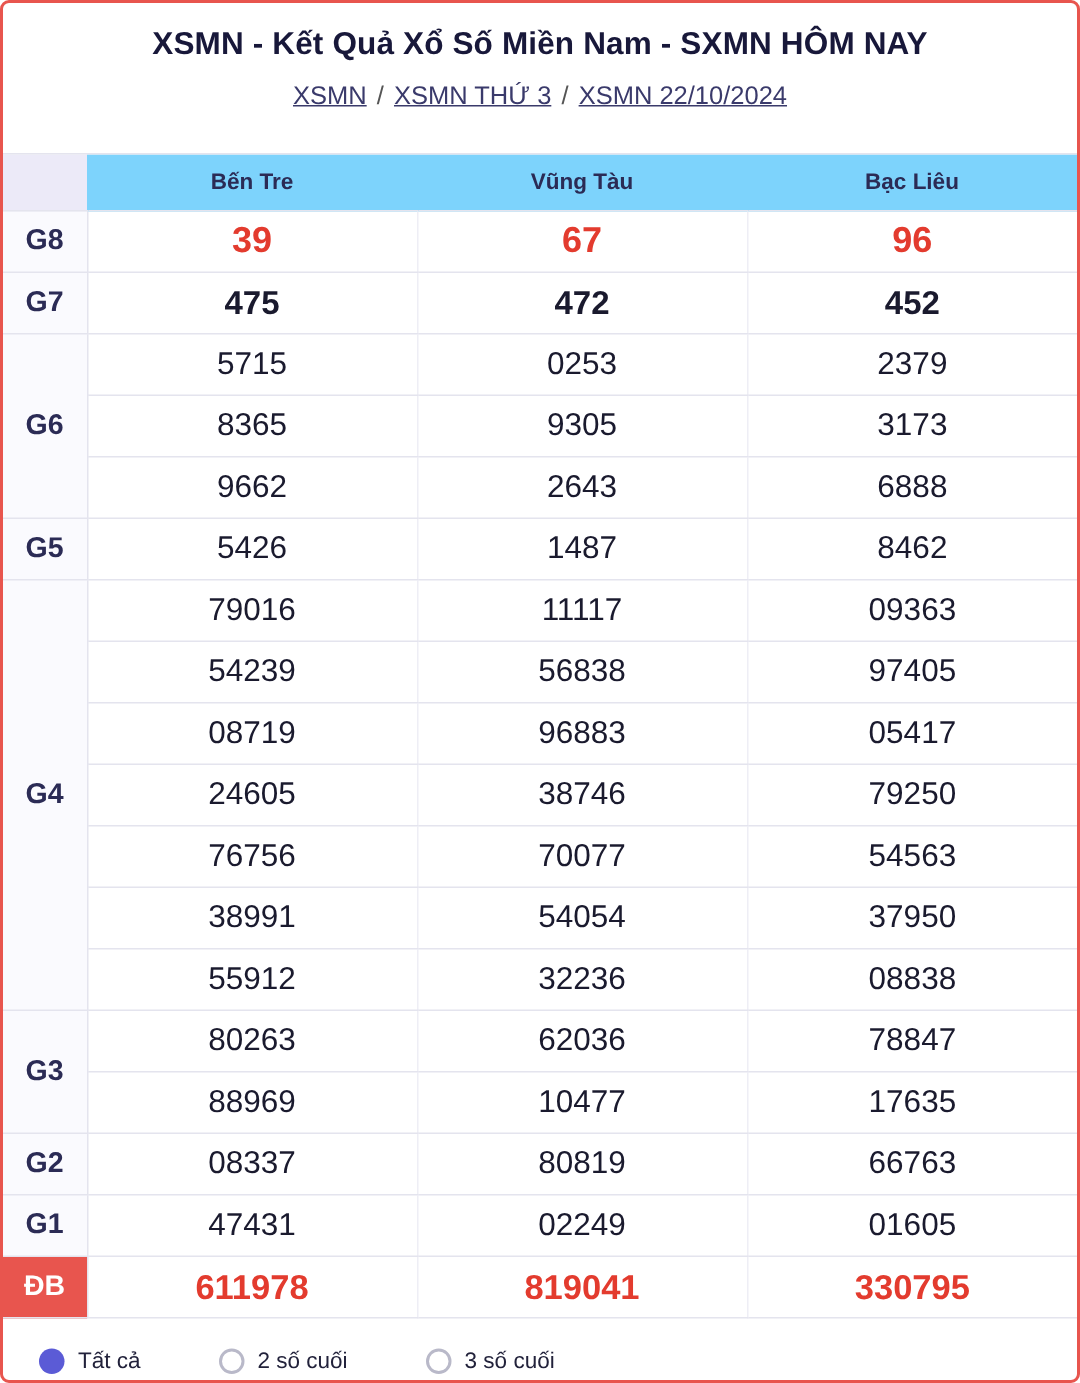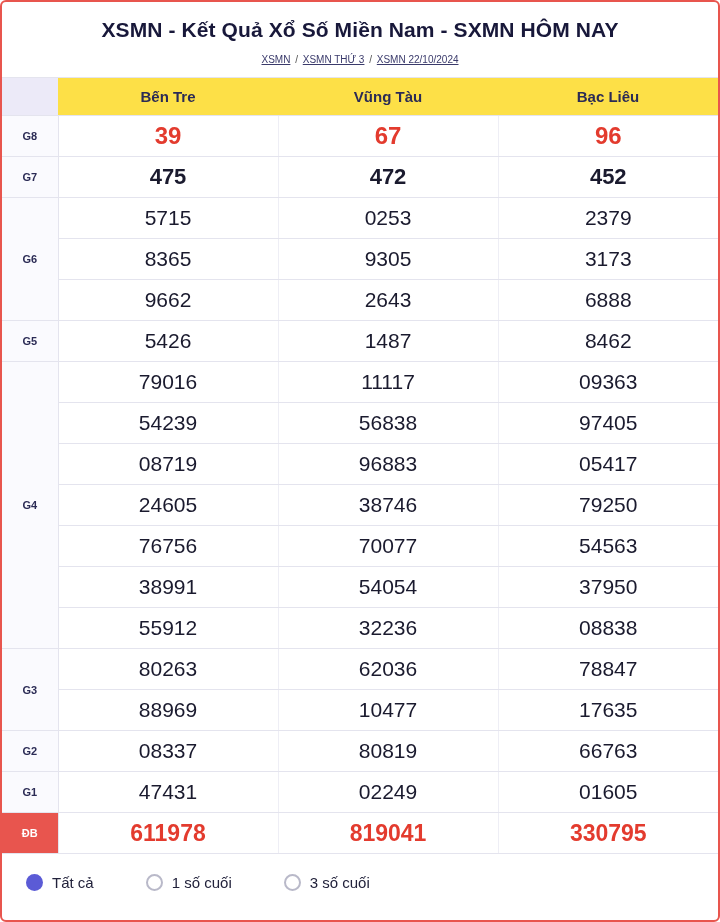--- a/index.html
+++ b/index.html
@@ -27,59 +27,59 @@
   .title {
     text-align: center;
     font-size: 21px;
     font-weight: bold;
     color: #18183a;
     padding: 16px 10px 0 10px;
     letter-spacing: 0.1px;
   }
   .breadcrumb {
     text-align: center;
-    font-size: 10px;
-    padding: 12px 10px 12px 10px;
+    font-size: 17px;
+    padding: 12px 10px 28px 10px;
     color: #4f4f70;
   }
   .breadcrumb a {
     color: #3a3a6b;
     text-decoration: underline;
   }
   .breadcrumb .sep {
     color: #555;
     padding: 0 2px;
   }
   table.results {
     width: 100%;
     border-collapse: collapse;
     table-layout: fixed;
   }
   table.results th, table.results td {
     border-top: 1px solid #e4e4ee;
     border-bottom: 1px solid #e4e4ee;
   }
   .provhead th {
-    background: #fde047;
+    background: #7dd3fc;
     color: #2b2b55;
     font-size: 15px;
     font-weight: bold;
     height: 37px;
     padding: 0;
     border-top: 1px solid #d6d4ea;
     border-bottom: 1px solid #d6d4ea;
   }
   .provhead th.corner {
     background: #eceaf8;
     width: 56px;
   }
   .prize-label {
     width: 56px;
     text-align: center;
-    font-size: 11px;
+    font-size: 19px;
     font-weight: bold;
     color: #2b2b55;
     background: #fafafe;
     border-right: 1px solid #e4e4ee;
   }
   td.num {
     text-align: center;
     font-size: 21px;
     color: #1a1a2e;
     height: 40px;
@@ -269,21 +269,21 @@
     </tbody>
   </table>
 
   <div class="footer">
     <div class="radio-item">
       <span class="radio selected"></span>
       <span>Tất cả</span>
     </div>
     <div class="radio-item">
       <span class="radio"></span>
-      <span>1 số cuối</span>
+      <span>2 số cuối</span>
     </div>
     <div class="radio-item">
       <span class="radio"></span>
       <span>3 số cuối</span>
     </div>
   </div>
 
 </div>
 
 </body></html>

